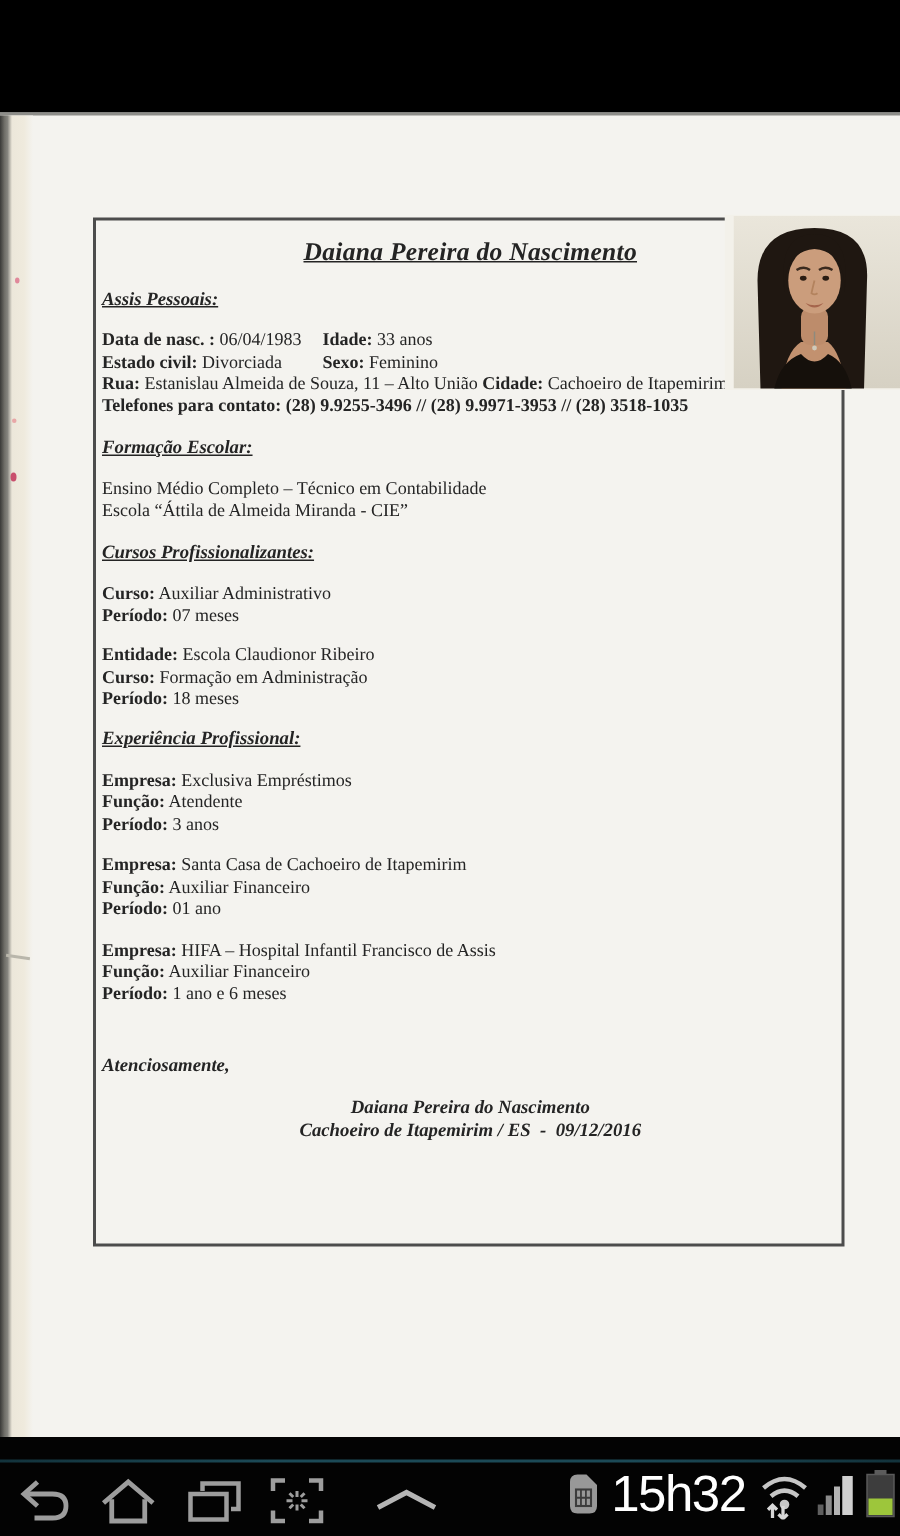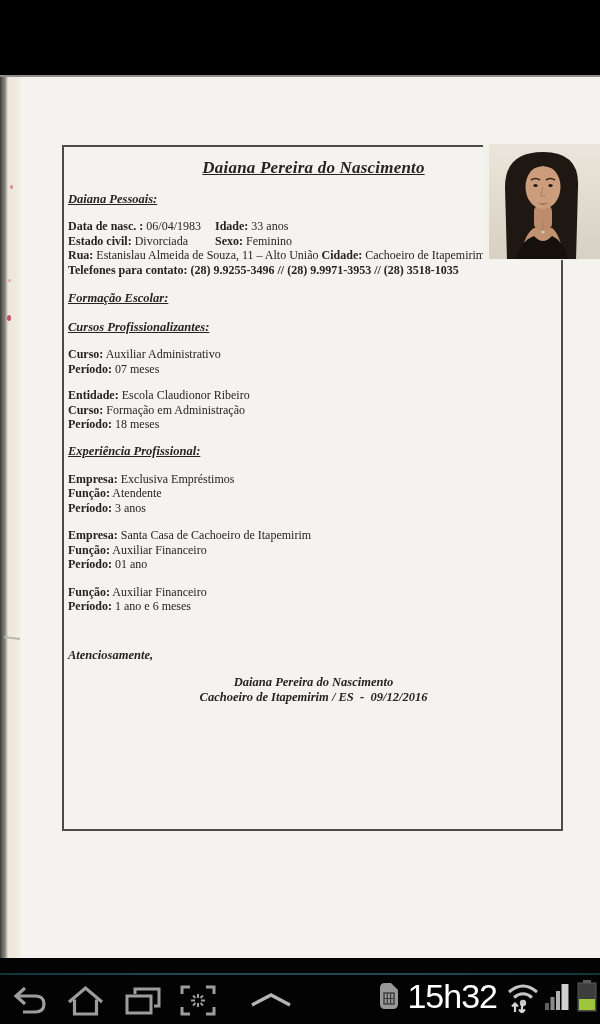--- a/index.html
+++ b/index.html
@@ -58,37 +58,41 @@
     <div class="page-edge"></div>
     <div class="speck s1"></div>
     <div class="speck s2"></div>
     <div class="speck s3"></div>
     <div class="edge-nick"></div>
 
     <div class="doc-border">
       <div class="doc-content">
         <div class="doc-title">Daiana Pereira do Nascimento</div>
 
-        <div class="sec-head">Daiana Pessoais:</div>
+        <div class="sec-head">Assis Pessoais:</div>
         <div class="block">
           <div>
             <span class="col1"><b>Data de nasc. :</b> <span>06/04/1983</span></span><b>Idade:</b> <span>33 anos</span>
           </div>
           <div>
             <span class="col1"><b>Estado civil:</b> <span>Divorciada</span></span><b>Sexo:</b> <span>Feminino</span>
           </div>
           <div>
             <b>Rua:</b> <span>Estanislau Almeida de Souza, 11 – Alto União</span> <b>Cidade:</b> <span>Cachoeiro de Itapemirim / ES.</span>
           </div>
           <div>
             <b>Telefones para contato:</b> <b>(28) 9.9255-3496 // (28) 9.9971-3953 // (28) 3518-1035</b>
           </div>
         </div>
 
         <div class="sec-head">Formação Escolar:</div>
+        <div class="block">
+          <div>Ensino Médio Completo – Técnico em Contabilidade</div>
+          <div>Escola “Áttila de Almeida Miranda - CIE”</div>
+        </div>
 
         <div class="sec-head">Cursos Profissionalizantes:</div>
         <div class="block">
           <div><b>Curso:</b> <span>Auxiliar Administrativo</span></div>
           <div><b>Período:</b> <span>07 meses</span></div>
         </div>
         <div class="block">
           <div><b>Entidade:</b> <span>Escola Claudionor Ribeiro</span></div>
           <div><b>Curso:</b> <span>Formação em Administração</span></div>
           <div><b>Período:</b> <span>18 meses</span></div>
@@ -99,20 +103,21 @@
           <div><b>Empresa:</b> <span>Exclusiva Empréstimos</span></div>
           <div><b>Função:</b> <span>Atendente</span></div>
           <div><b>Período:</b> <span>3 anos</span></div>
         </div>
         <div class="block-j">
           <div><b>Empresa:</b> <span>Santa Casa de Cachoeiro de Itapemirim</span></div>
           <div><b>Função:</b> <span>Auxiliar Financeiro</span></div>
           <div><b>Período:</b> <span>01 ano</span></div>
         </div>
         <div class="block-j">
+          <div><b>Empresa:</b> <span>HIFA – Hospital Infantil Francisco de Assis</span></div>
           <div><b>Função:</b> <span>Auxiliar Financeiro</span></div>
           <div><b>Período:</b> <span>1 ano e 6 meses</span></div>
         </div>
 
         <div class="closing">Atenciosamente,</div>
         <div class="sig">
           <div>Daiana Pereira do Nascimento</div>
           <div class="pre">Cachoeiro de Itapemirim / ES  -  09/12/2016</div>
         </div>
       </div>

